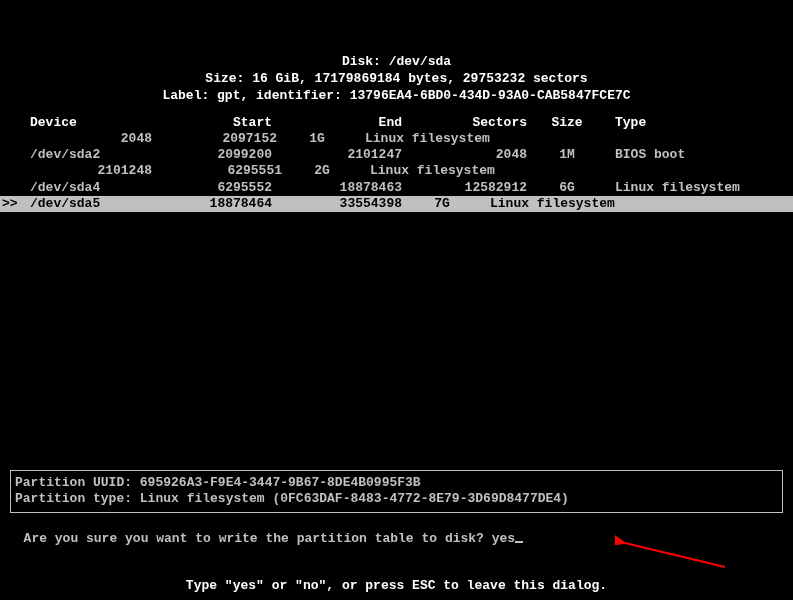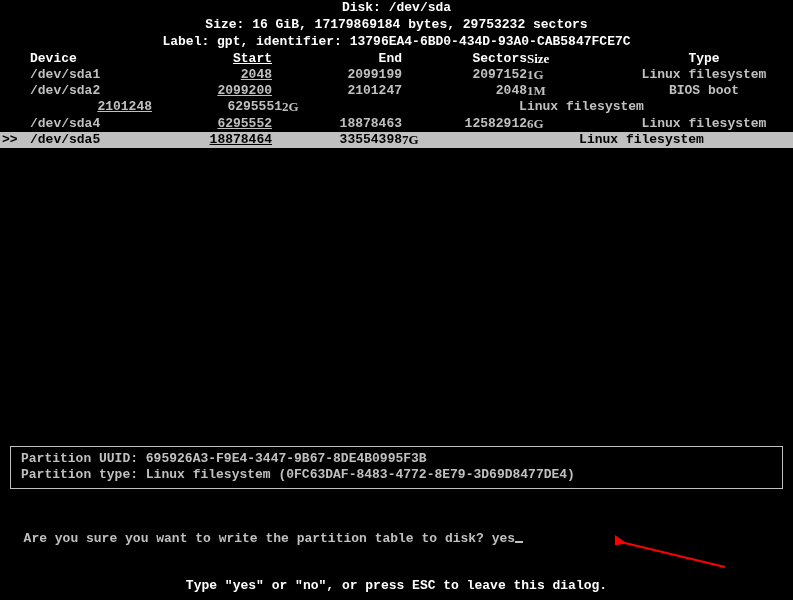--- a/index.html
+++ b/index.html
@@ -9,52 +9,55 @@
       font-family: "Courier New", monospace;
       font-size: 13px;
       width: 793px;
       height: 600px;
       overflow: hidden;
       position: relative;
       font-weight: bold;
     }
     .header {
       text-align: center;
+      padding-top: 6px;
       color: #fff;
       line-height: 1.3;
+      margin-top: 48px;
     }
     .table-container {
+      margin-top: 10px;
     }
     .row {
       display: flex;
       white-space: pre;
       line-height: 1.25;
     }
     .row.header-row {
       color: #fff;
     }
     .row.selected {
       background: #c0c0c0;
       color: #000;
     }
     .col-marker { width: 22px; text-align: left; padding-left: 2px; }
     .col-device { width: 120px; text-align: left; padding-left: 8px; }
-    .col-start  { width: 130px; text-align: right; text-decoration: underline; }
+    .col-start  { width: 130px; text-align: right; }
     .col-end    { width: 130px; text-align: right; }
     .col-sectors{ width: 125px; text-align: right; }
-    .col-size   { width: 80px;  text-align: left; font-family: Liberation Serif, serif; }
-    .col-type   { flex: 1; text-align: center; padding-left: 8px; }
+    .col-size   { width: 80px;  text-align: center; }
+    .col-type   { flex: 1; text-align: left; padding-left: 8px; }
 
     .info-box {
       position: absolute;
       left: 10px;
       right: 10px;
-      top: 446px;
+      top: 470px;
       border: 1px solid #c0c0c0;
-      padding: 4px 10px;
+      padding: 4px 4px;
       line-height: 1.25;
     }
     .prompt {
       position: absolute;
       left: 8px;
       top: 516px;
       white-space: pre;
     }
     .cursor {
       display: inline-block;
@@ -92,21 +95,21 @@
   <div class="row header-row">
     <span class="col-marker"> </span>
     <span class="col-device">Device</span>
     <span class="col-start">Start</span>
     <span class="col-end">End</span>
     <span class="col-sectors">Sectors</span>
     <span class="col-size">Size</span>
     <span class="col-type">Type</span>
   </div>
   <div id="rows">
-      <div class="row"><span class="col-marker"></span><span class="col-device">/dev/sda1</span><span class="col-start">2048</span><span class="col-end">2099199</span><span class="col-sectors">2097152</span><span class="col-size">1G</span><span class="col-type">Linux filesystem</span></div>
+      <div class="row"><span class="col-marker"></span><span class="col-start">2048</span><span class="col-sectors">2097152</span><span class="col-size">1G</span><span class="col-type">Linux filesystem</span></div>
       <div class="row"><span class="col-marker"></span><span class="col-device">/dev/sda2</span><span class="col-start">2099200</span><span class="col-end">2101247</span><span class="col-sectors">2048</span><span class="col-size">1M</span><span class="col-type">BIOS boot</span></div>
       <div class="row"><span class="col-marker"></span><span class="col-start">2101248</span><span class="col-end">6295551</span><span class="col-size">2G</span><span class="col-type">Linux filesystem</span></div>
       <div class="row"><span class="col-marker"></span><span class="col-device">/dev/sda4</span><span class="col-start">6295552</span><span class="col-end">18878463</span><span class="col-sectors">12582912</span><span class="col-size">6G</span><span class="col-type">Linux filesystem</span></div>
       <div class="row selected"><span class="col-marker">&gt;&gt;</span><span class="col-device">/dev/sda5</span><span class="col-start">18878464</span><span class="col-end">33554398</span><span class="col-size">7G</span><span class="col-type">Linux filesystem</span></div>
     </div>
 </div>
 
 <div class="info-box">
   <div>Partition UUID: 695926A3-F9E4-3447-9B67-8DE4B0995F3B</div>
   <div>Partition type: Linux filesystem (0FC63DAF-8483-4772-8E79-3D69D8477DE4)</div>

